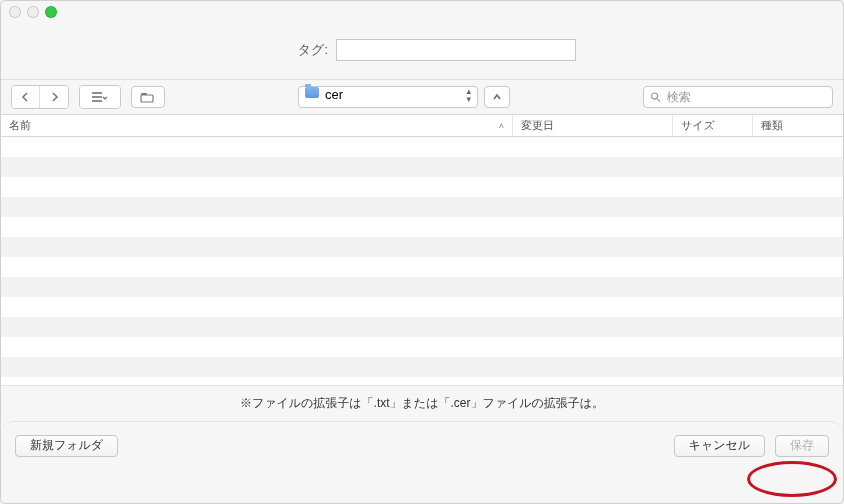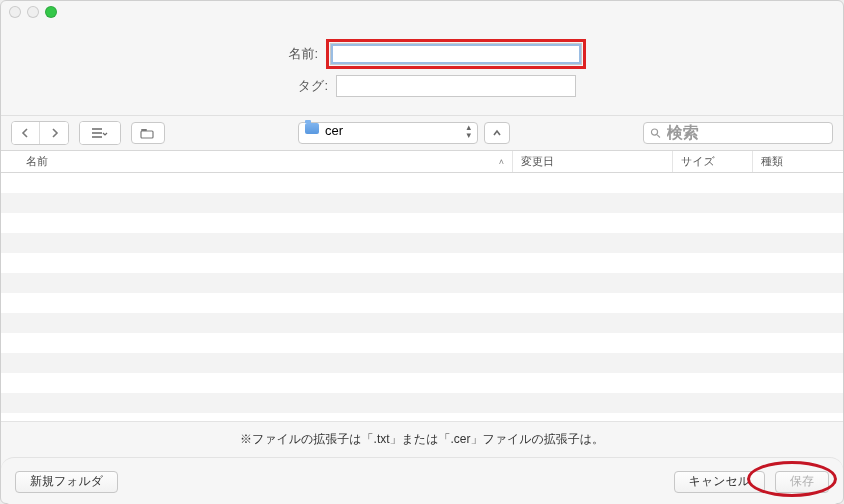--- a/index.html
+++ b/index.html
@@ -135,35 +135,33 @@
     display: flex; align-items: center;
     border: 1px solid #c9c9c9;
     border-radius: 4px;
     background: #fff;
     height: 22px;
     padding: 0 6px;
     width: 190px; gap: 6px;
   }
   .search input {
     border: none; outline: none;
-    font-size: 16px; width: 100%;
+    font-size: 12px; width: 100%;
     background: transparent;
     color: #333;
-    font-weight: bold;
   }
   .search input::placeholder { color: #9a9a9a; }
   .list-header {
     display: flex;
     background: #fff;
     border-bottom: 1px solid #d7d7d7;
     height: 22px;
     align-items: center;
     font-size: 11px;
     color: #555;
-    padding-left: 17px;
   }
   .col { padding: 0 8px; border-right: 1px solid #e5e5e5; display:flex; align-items:center; height:100%; }
   .col.name { flex: 1 1 auto; justify-content: space-between; }
   .col.date { width: 160px; }
   .col.size { width: 80px; }
   .col.kind { width: 90px; border-right: none; }
   .sort-asc { font-size: 9px; color: #888; }
   .list-body {
     height: 248px;
     background: #fff;
@@ -215,26 +213,20 @@
 
 <div class="sheet">
 
   <div class="titlebar">
     <div class="tl-btn tl-close"></div>
     <div class="tl-btn tl-min"></div>
     <div class="tl-btn tl-zoom"></div>
   </div>
 
   <div class="form-rows">
-    <div class="form-row">
-      <div class="form-label">名前:</div>
-      <span class="name-outline">
-        <input class="name-field" type="text" value="" style="">
-      </span>
-    </div>
     <div class="form-row">
       <div class="form-label">タグ:</div>
       <input class="text-input" type="text" value="" style="">
     </div>
   </div>
 
   <div class="toolbar">
     <div class="seg">
       <button>
         <svg width="9" height="10" viewBox="0 0 9 10">

